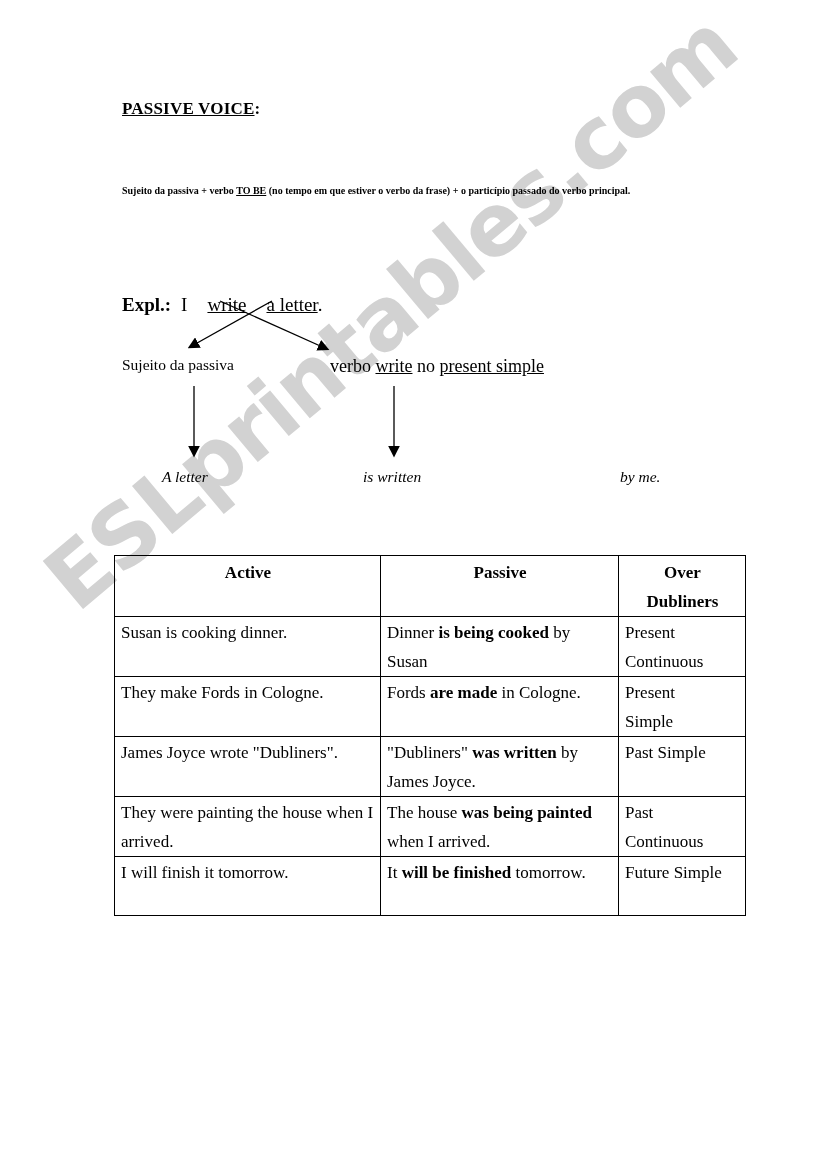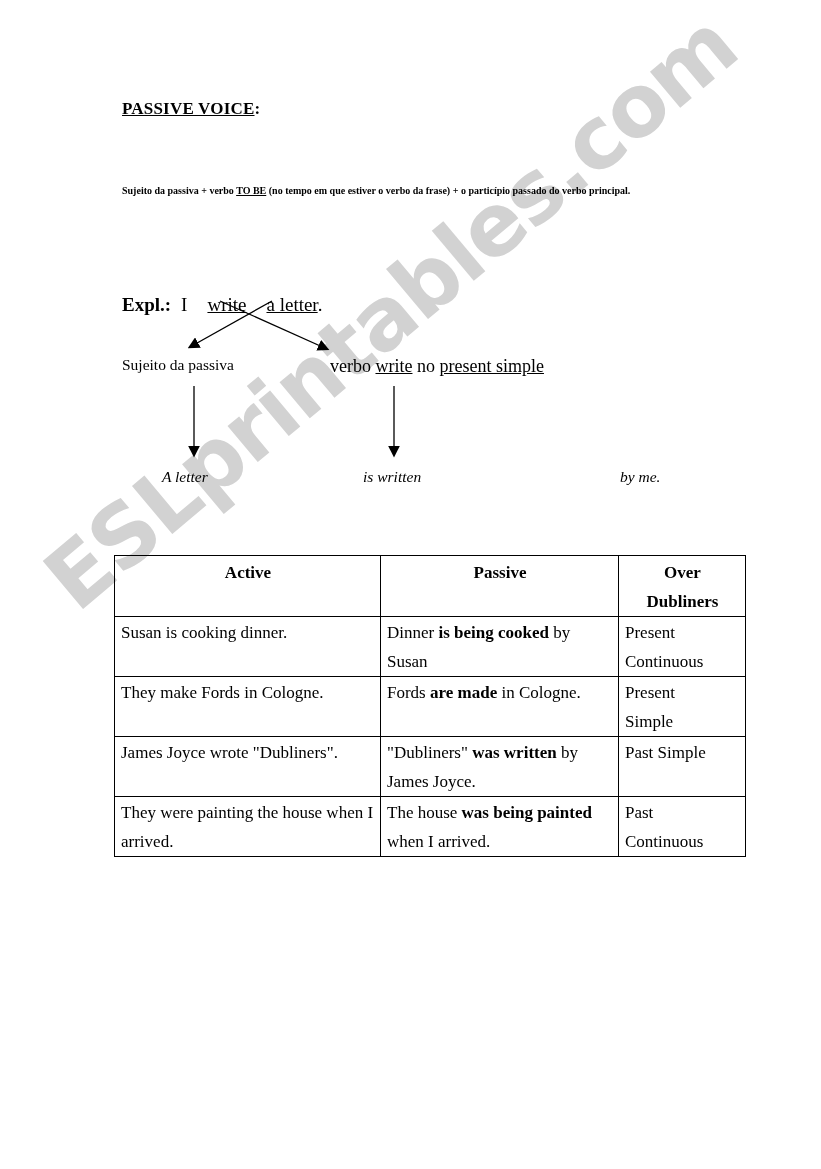--- a/index.html
+++ b/index.html
@@ -227,18 +227,26 @@
               </td>
           </tr>
           <tr>
             <td class="cell-tall-4">They were painting the house when I arrived.</td>
             <td class="cell-tall-4"><span>The house </span><b>was being painted</b><span> when I arrived.</span></td>
             <td class="cell-tall-4">
                 <div>Past</div>
                 <div>Continuous</div>
               </td>
           </tr>
+          <tr>
+            <td class="cell-tall-6 indent-1">I will finish it tomorrow.</td>
+            <td class="cell-tall-6"><span>It </span><b>will be finished</b><span> tomorrow.</span></td>
+            <td class="cell-tall-6">
+                <div>Future Simple</div>
+                <div></div>
+              </td>
+          </tr>
         </tbody>
       </table>
     </div>
 
   </div>
 </div>
 
 </body></html>

